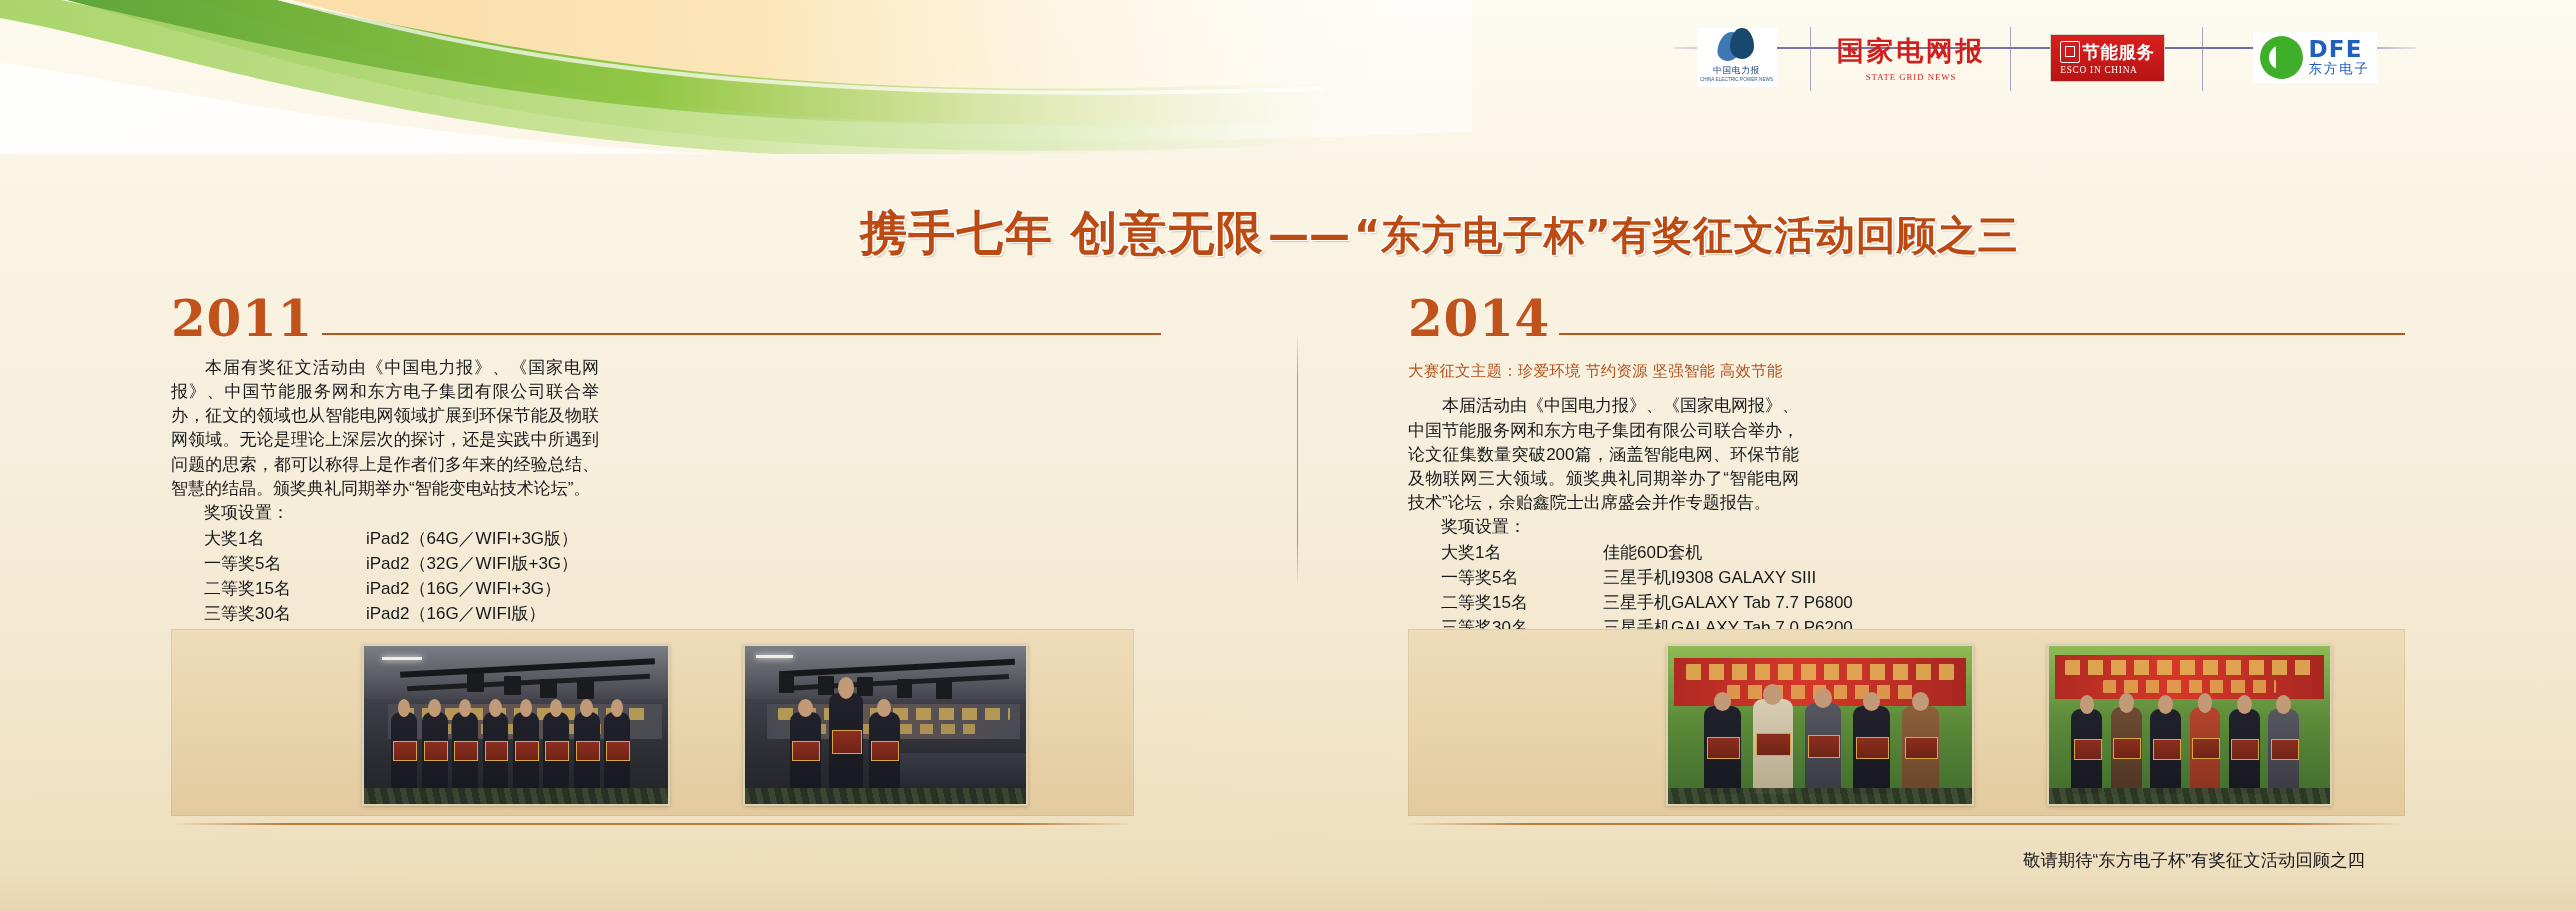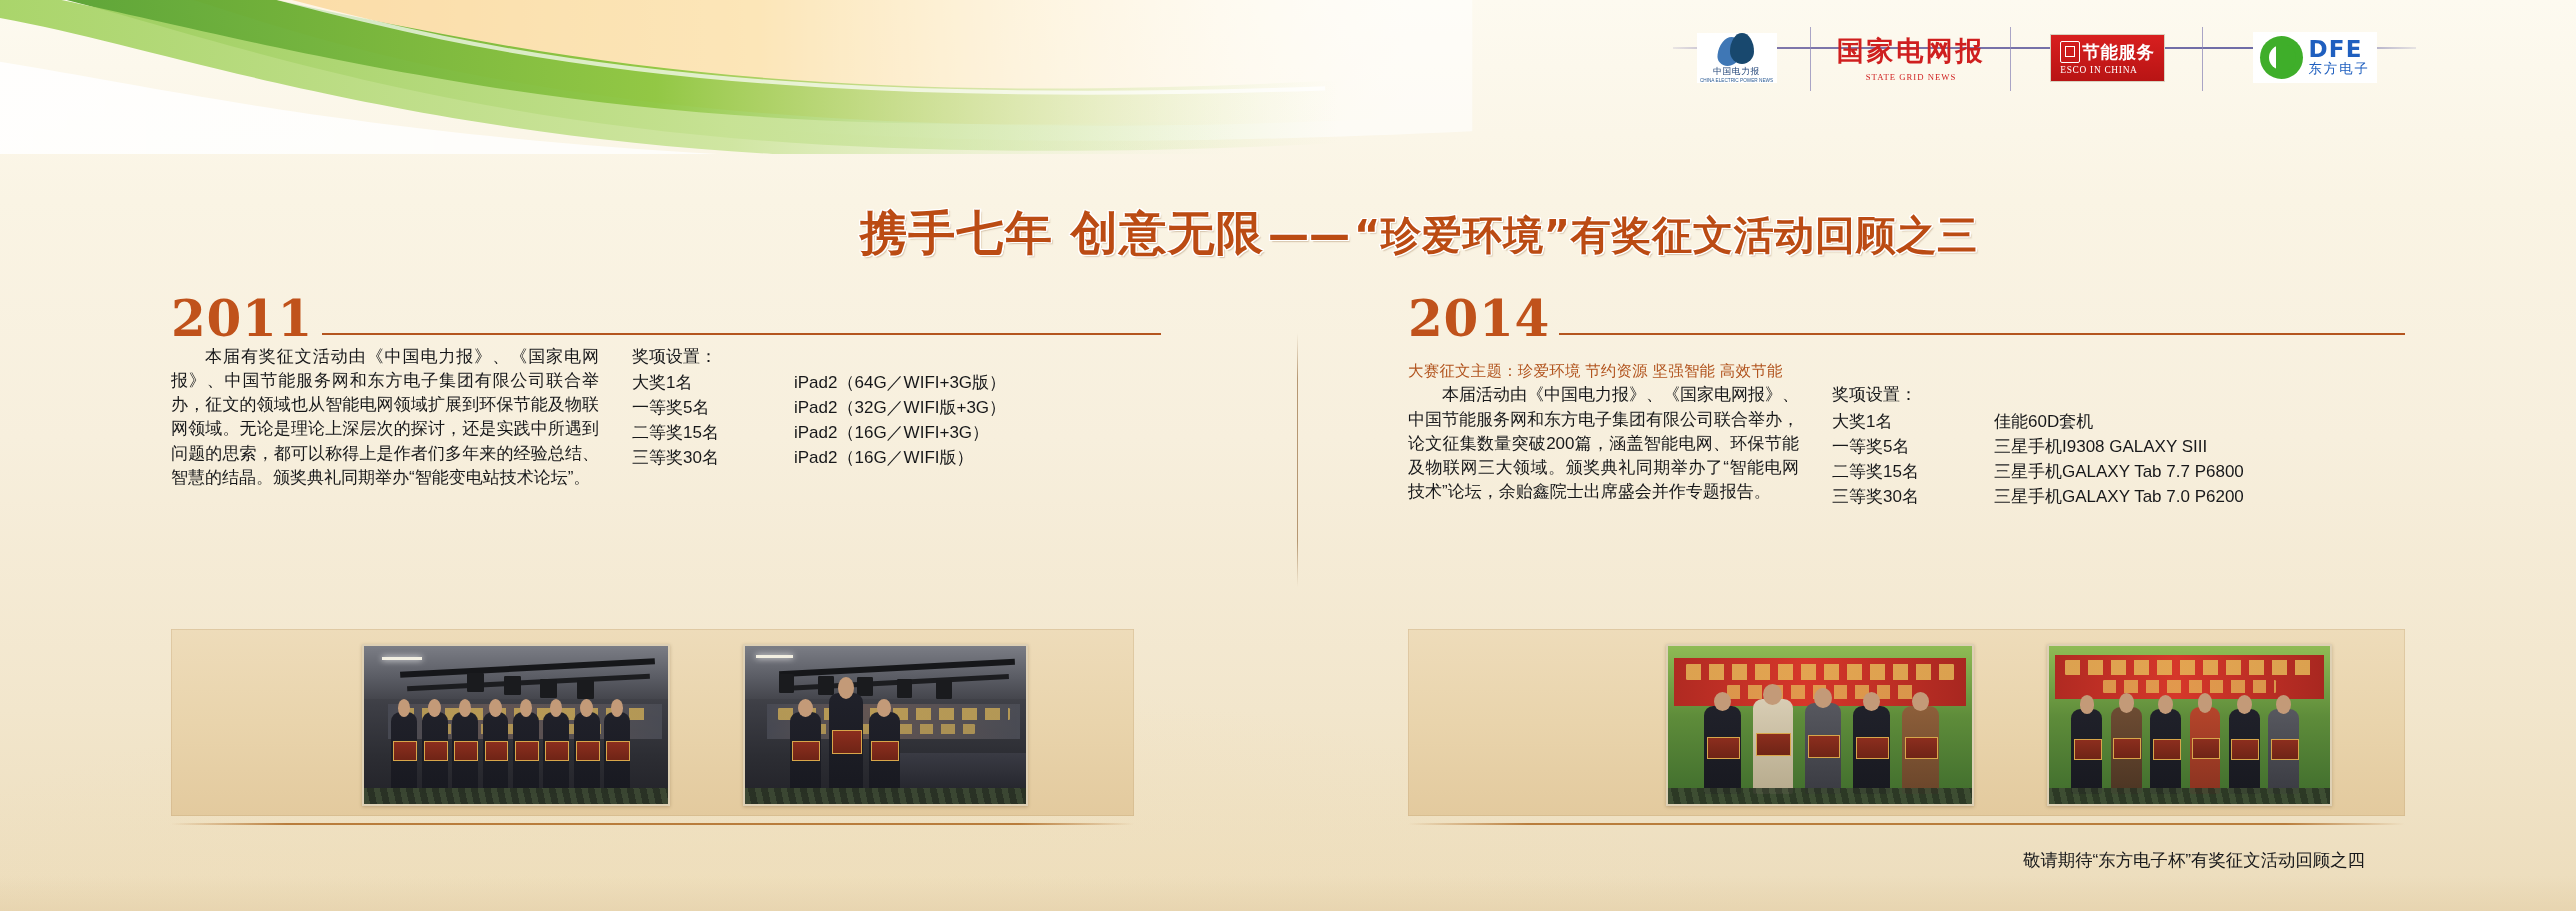--- a/index.html
+++ b/index.html
@@ -24,21 +24,21 @@
     position:absolute;left:1673px;top:47px;width:743px;height:2px;
     background:linear-gradient(90deg,rgba(126,118,170,.15) 0%,#7e76aa 14%,#6d6ba6 86%,rgba(109,107,166,.15) 100%);
   }
   .logo-cell{
     position:absolute;top:14.7px;height:67px;
     display:flex;align-items:center;justify-content:center;
   }
   .logo-sep{position:absolute;top:17.4px;width:1.3px;height:64px;background:#8e88b8;opacity:.75;}
   .lg-box{display:flex;flex-direction:column;align-items:center;justify-content:center;}
   
-  .l1{background:#ffffff;width:80px;height:50px;display:flex;flex-direction:column;align-items:center;justify-content:flex-start;}
+  .l1{background:#ffffff;width:80px;height:59px;display:flex;flex-direction:column;align-items:center;justify-content:flex-start;}
   .l1 .mark{width:40px;height:35px;position:relative;}
   .l1 .mark b{position:absolute;display:block;border-radius:50% 50% 50% 50%/60% 60% 40% 40%;}
   .l1 .m1{left:1.3px;top:4px;width:23px;height:29px;background:#3f77b5;transform:skewX(-8deg);border-radius:60% 10% 50% 20%;}
   .l1 .m2{left:13.4px;top:0px;width:24px;height:31px;background:#18486e;border-radius:10% 60% 20% 50%;}
   .l1 .cap{font-size:8.7px;color:#1b3f74;letter-spacing:0.7px;margin-top:2px;white-space:nowrap;}
   .l1 .cap2{font-size:4.7px;color:#2a5a93;white-space:nowrap;}
   
   .l2 .cn{font-family:"DejaVu Serif","Liberation Serif",serif;font-size:27px;color:#cf1f1f;font-weight:bold;letter-spacing:2.7px;white-space:nowrap;}
   .l2 .en{font-family:"Liberation Serif","DejaVu Serif",serif;font-size:8.7px;color:#cf1f1f;letter-spacing:1px;margin-top:2.7px;white-space:nowrap;}
   
@@ -73,21 +73,21 @@
   .year{
     font-family:"DejaVu Serif","Liberation Serif",serif;
     font-weight:bold;font-size:50px;color:#c0521b;line-height:1;
     letter-spacing:0.7px;
   }
   .yearrow{display:flex;align-items:flex-end;}
   .yearline{flex:1;height:2px;background:#b4551f;margin:0 0 9.4px 9.4px;}
   .theme{
     color:#b1531d;font-size:15.4px;letter-spacing:0.3px;white-space:nowrap;margin-top:17.4px;
   }
-  .body-row{display:flex;margin-top:1px;}
+  .body-row{display:flex;margin-top:12px;flex-direction:column;}
   .para{
     color:#17181a;font-size:17px;line-height:1.42;text-align:justify;
     text-justify:inter-ideograph;
   }
   .para p{margin:0;text-indent:2em;}
   .awards{color:#17181a;font-size:17px;line-height:1.47;}
   .aw-title{margin-bottom:1.3px;}
   .aw-row{display:flex;gap:38px;}
   .aw-rank{width:124px;flex:0 0 124px;}
   .aw-prize{white-space:nowrap;}
@@ -213,21 +213,21 @@
         <div class="eball"></div>
         <div class="txt">
           <div class="dfe">DFE</div>
           <div class="zh">东方电子</div>
         </div>
       </div>
     </div>
   </div>
 
   <div id="headline">
-    <span class="big">携手七年 创意无限</span><span class="dash">——</span><span class="sub">“珍爱环境”有奖征文活动回顾之三</span>
+    <span class="big">携手七年 创意无限</span><span class="dash">——</span><span class="sub">“东方电子杯”有奖征文活动回顾之三</span>
   </div>
 
   <div id="divider"></div>
 
   <div class="col" style="left:171px;top:294px;width:990px;">
     <div class="yearrow">
       <div class="year">2011</div>
       <div class="yearline"></div>
     </div>
     <div class="body-row">

